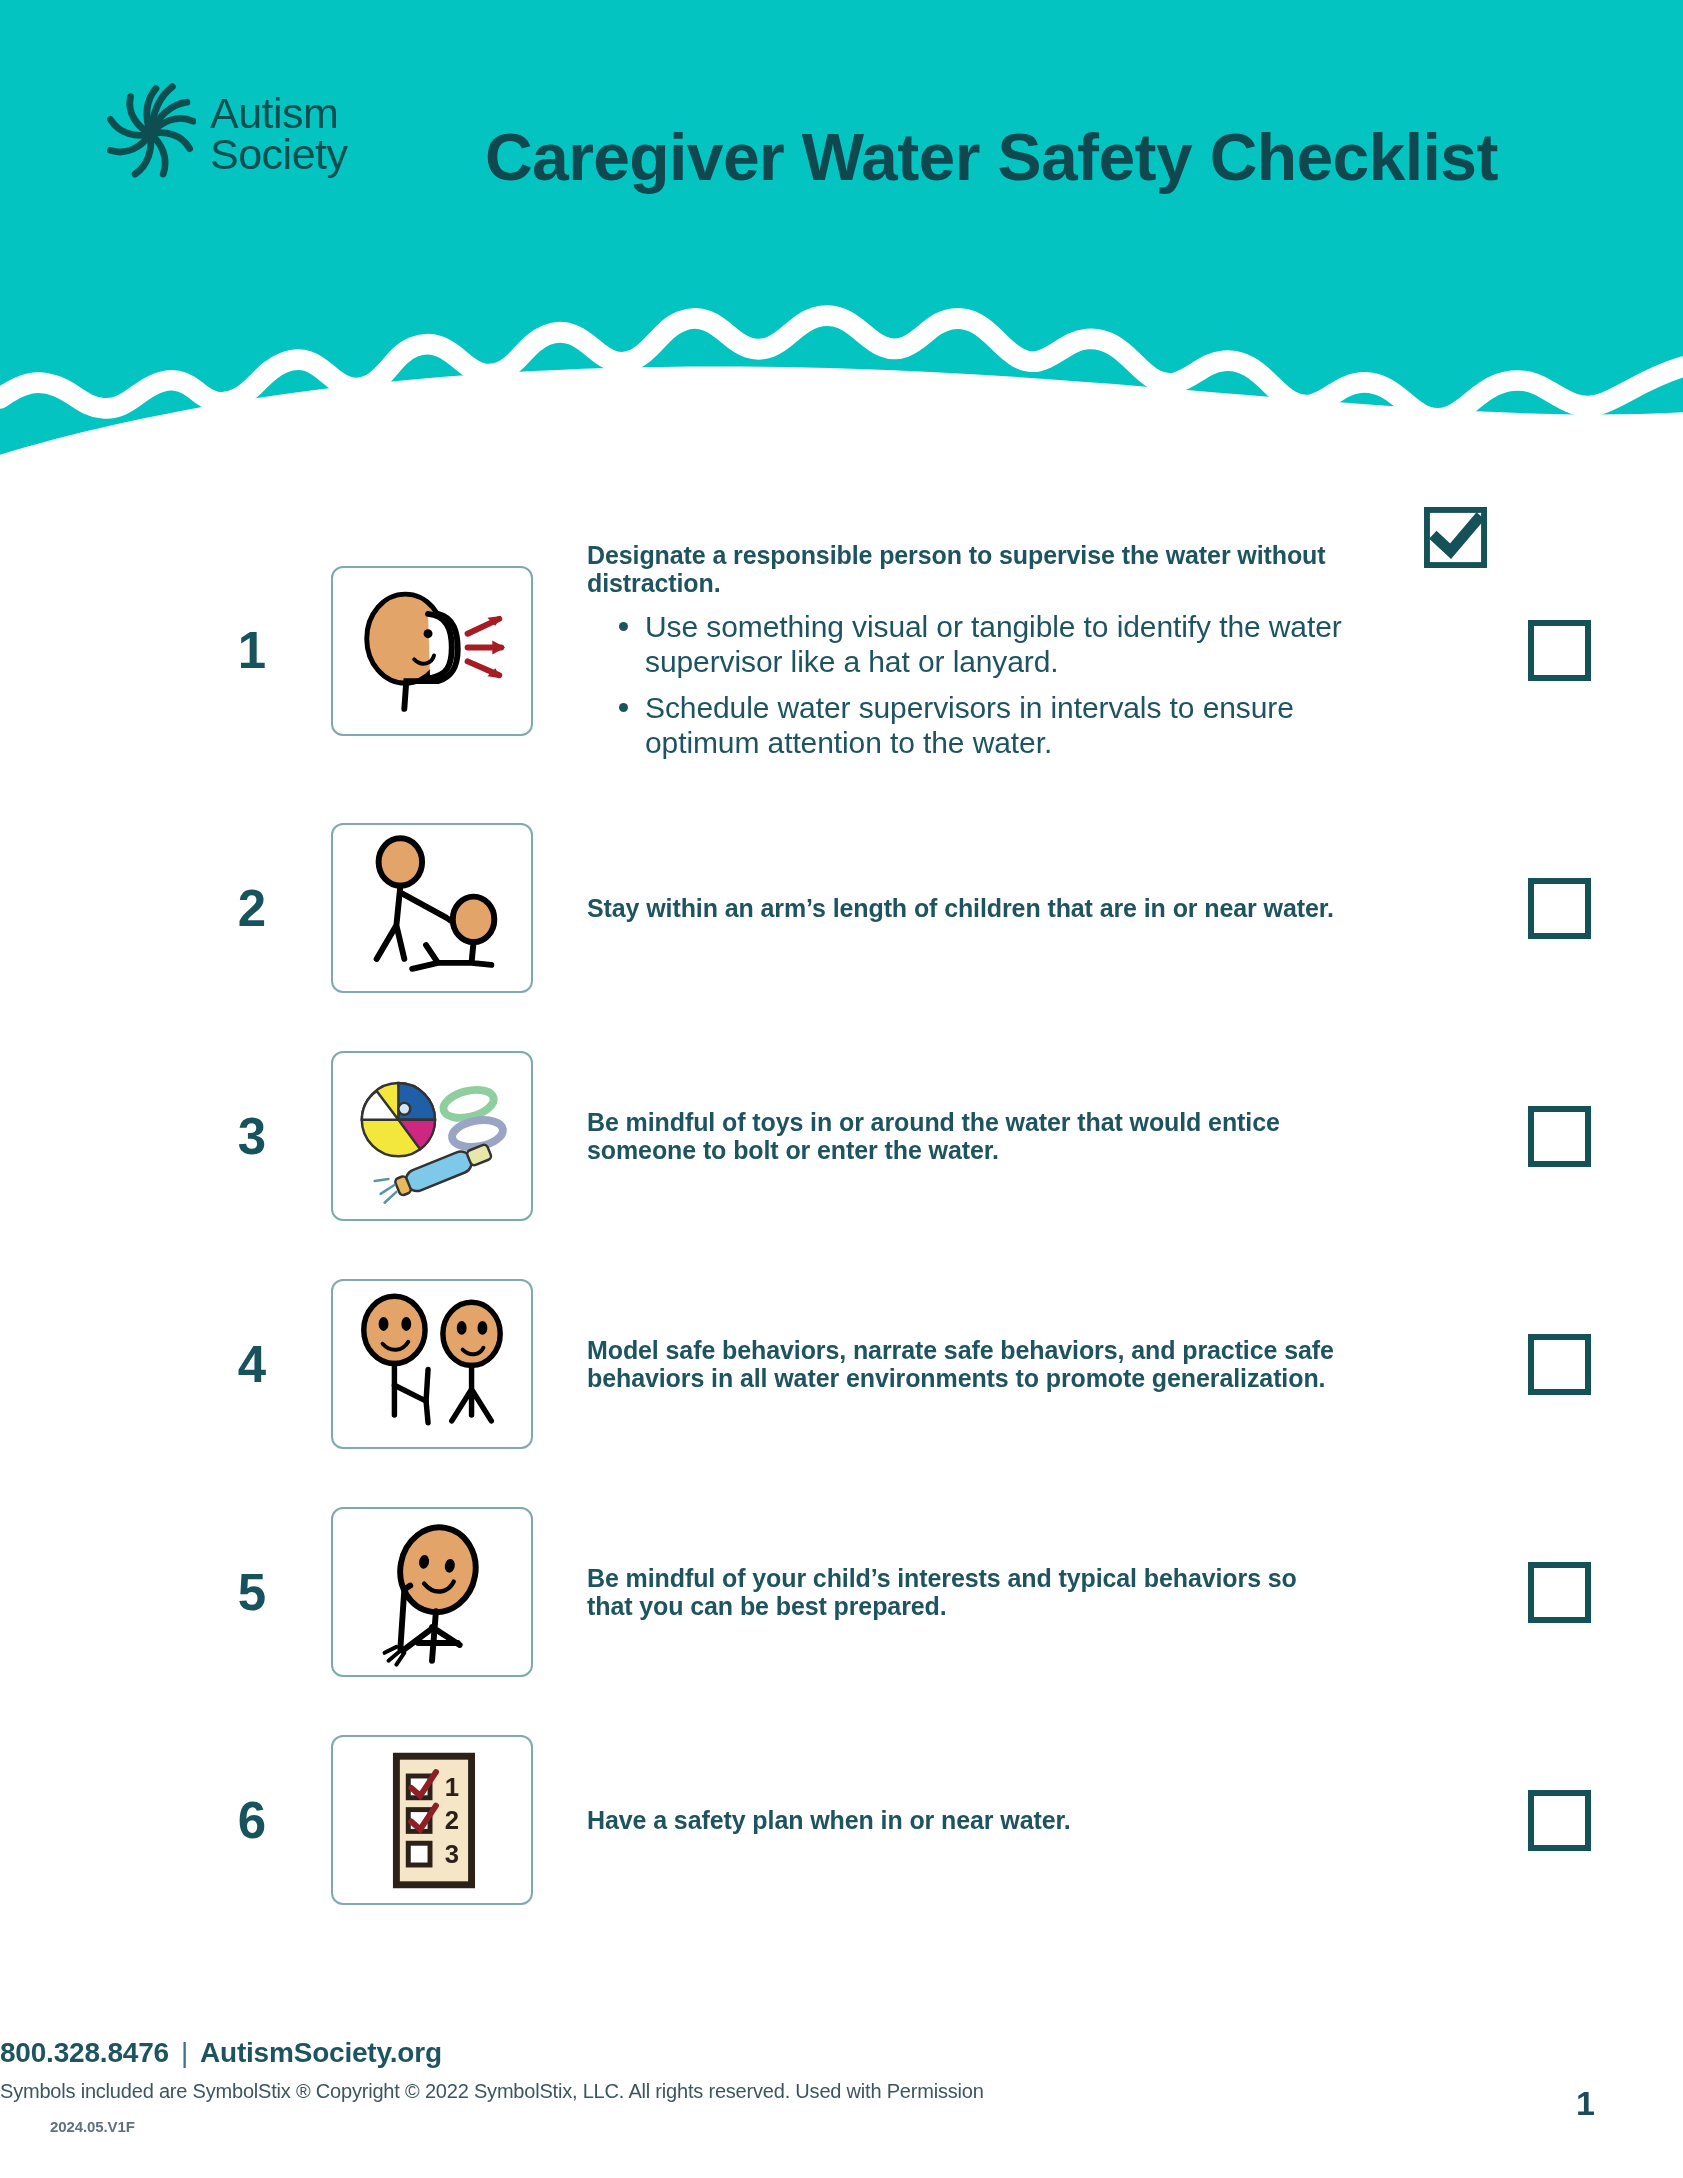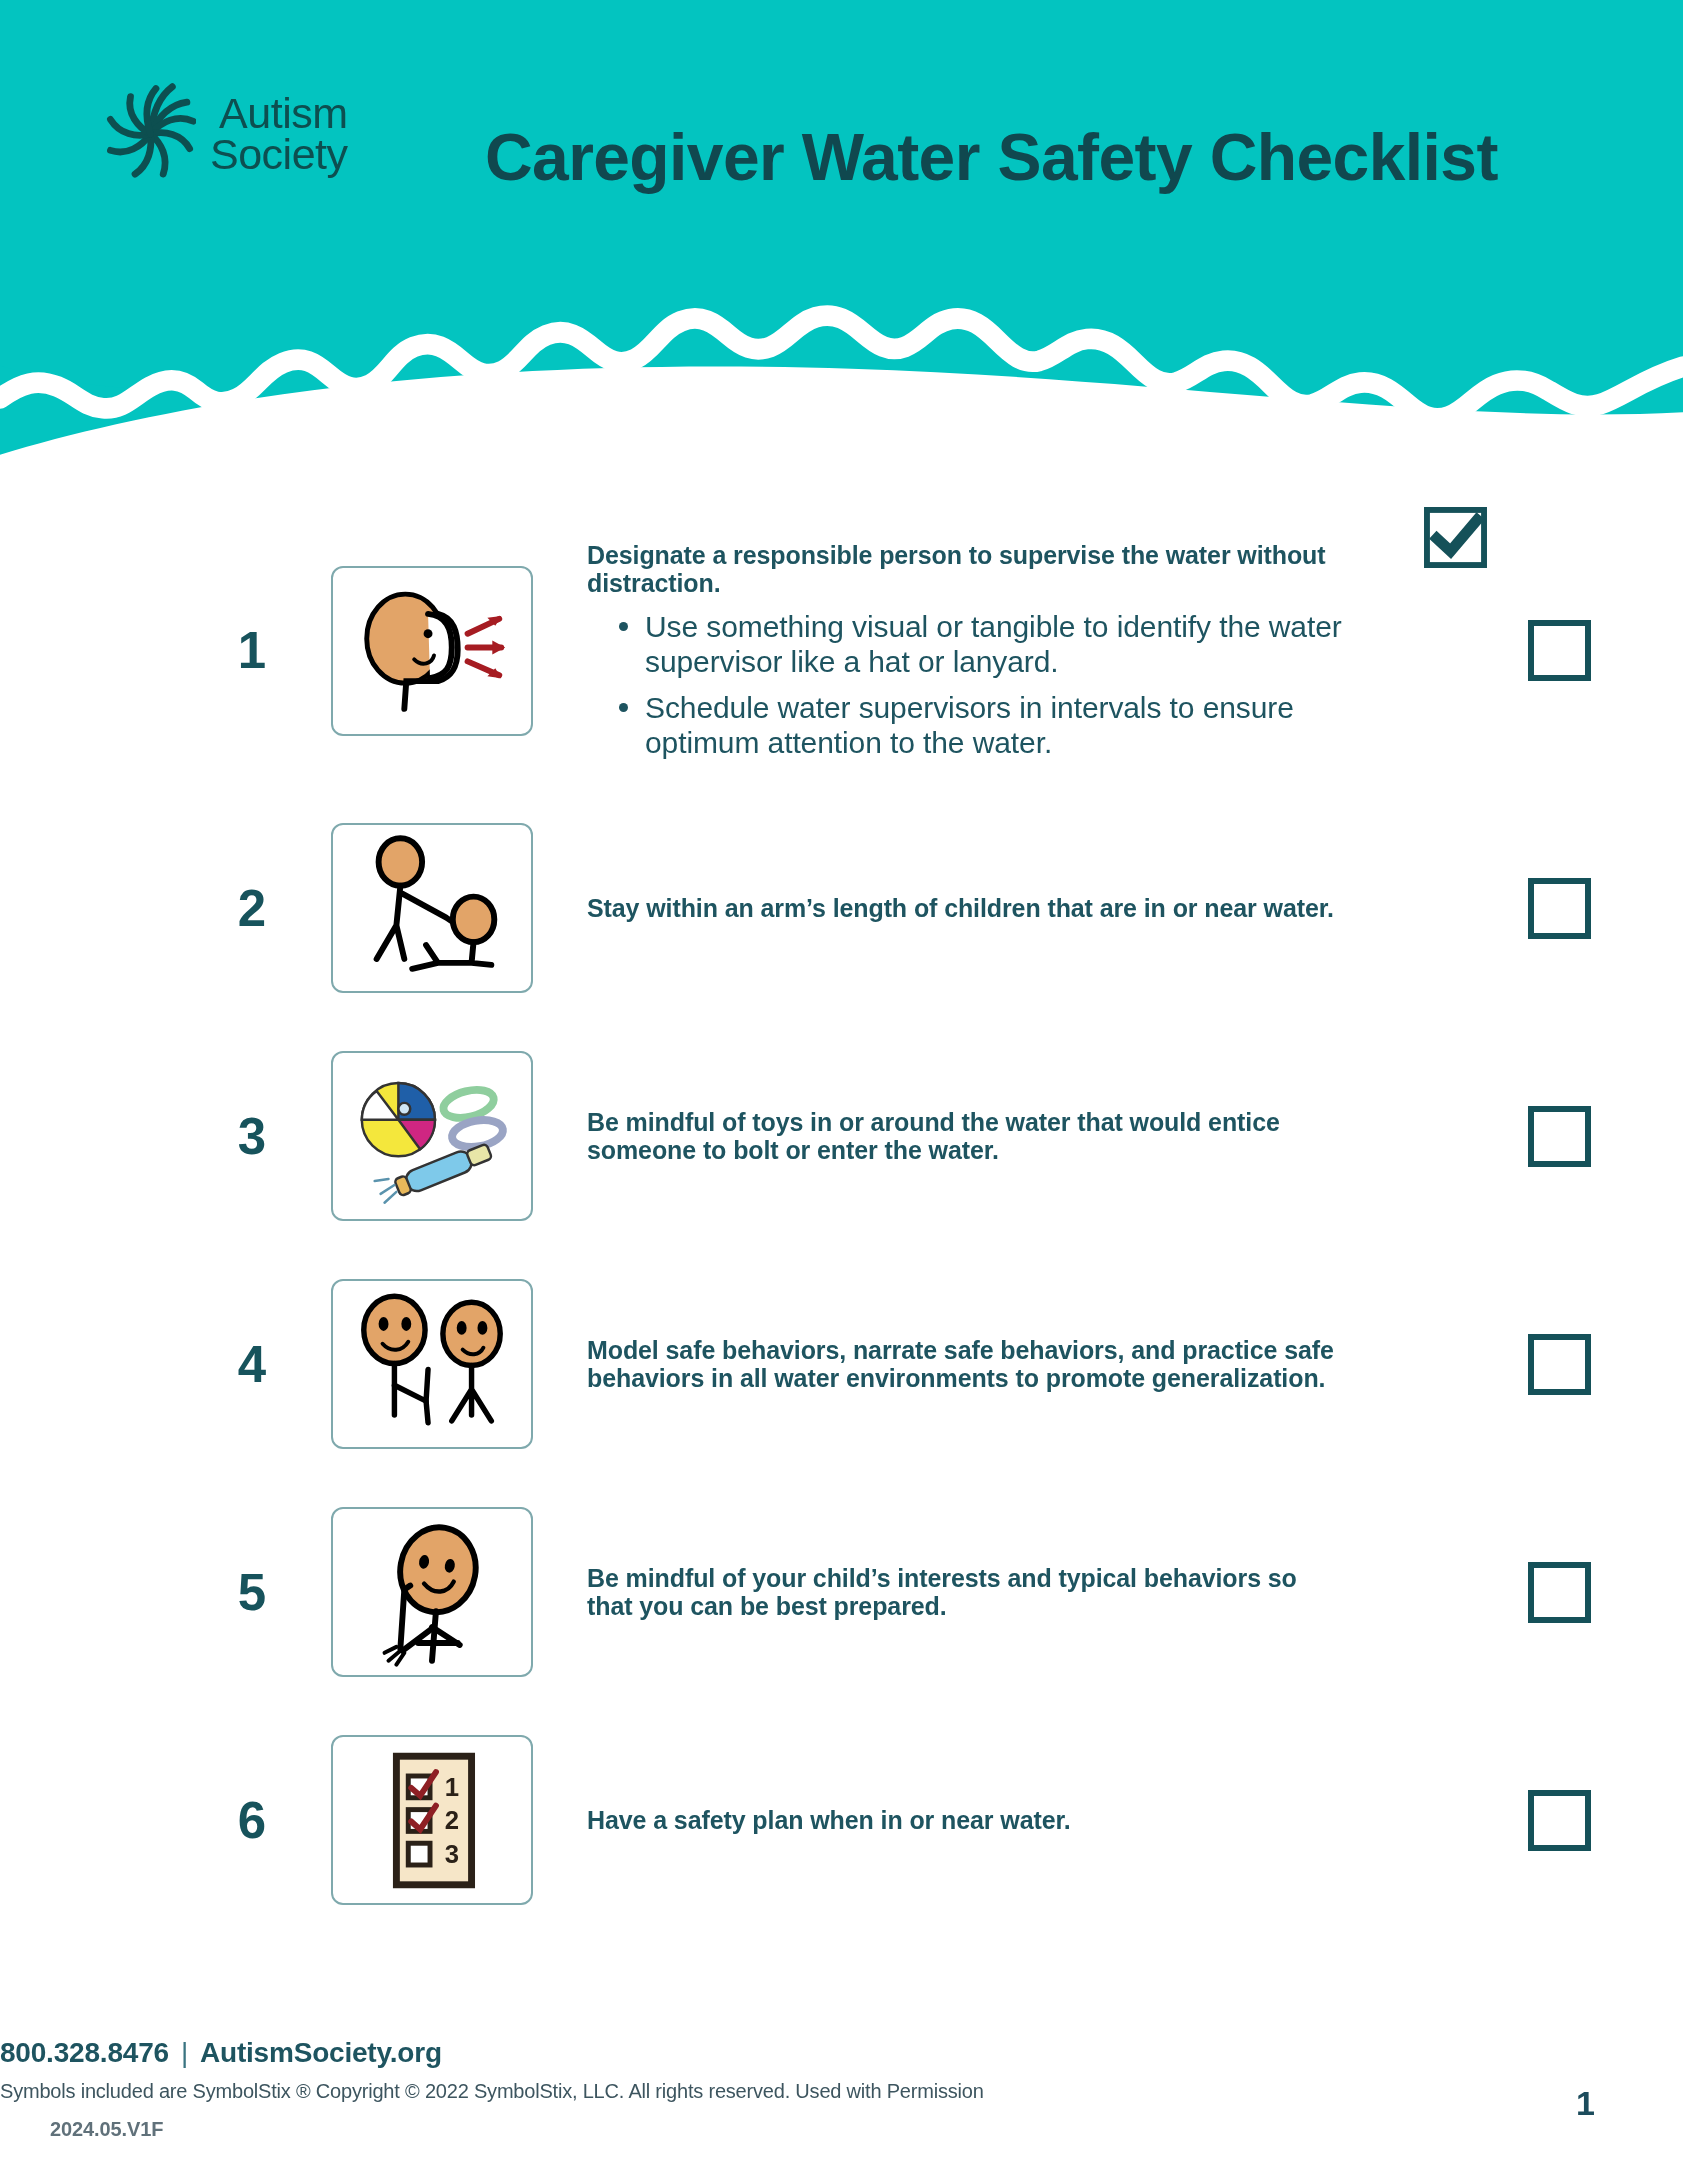--- a/index.html
+++ b/index.html
@@ -41,21 +41,20 @@
   }
 
   .brand {
     position: absolute;
     left: 105px;
     top: 77px;
     display: flex;
     align-items: center;
     gap: 14px;
     z-index: 5;
-    text-align: right;
   }
   .brand-mark { width: 91px; height: 114px; display: block; }
   .brand-word {
     color: #0d4f50;
     font-weight: 400;
     font-size: 43px;
     line-height: 0.95;
     letter-spacing: -0.5px;
   }
   .brand-word div { white-space: nowrap; }
@@ -191,21 +190,21 @@
     color: #3d555f;
     font-size: 20px;
     font-weight: 400;
     letter-spacing: -0.2px;
   }
   .version {
     position: absolute;
     left: 50px;
     top: 2118px;
     color: #60717a;
-    font-size: 20px;
+    font-size: 15px;
     font-weight: bold;
     letter-spacing: -0.1px;
   }
   .pagenum {
     position: absolute;
     left: 1576px;
     top: 2084px;
     color: #1c4c5c;
     font-size: 34px;
     font-weight: bold;

